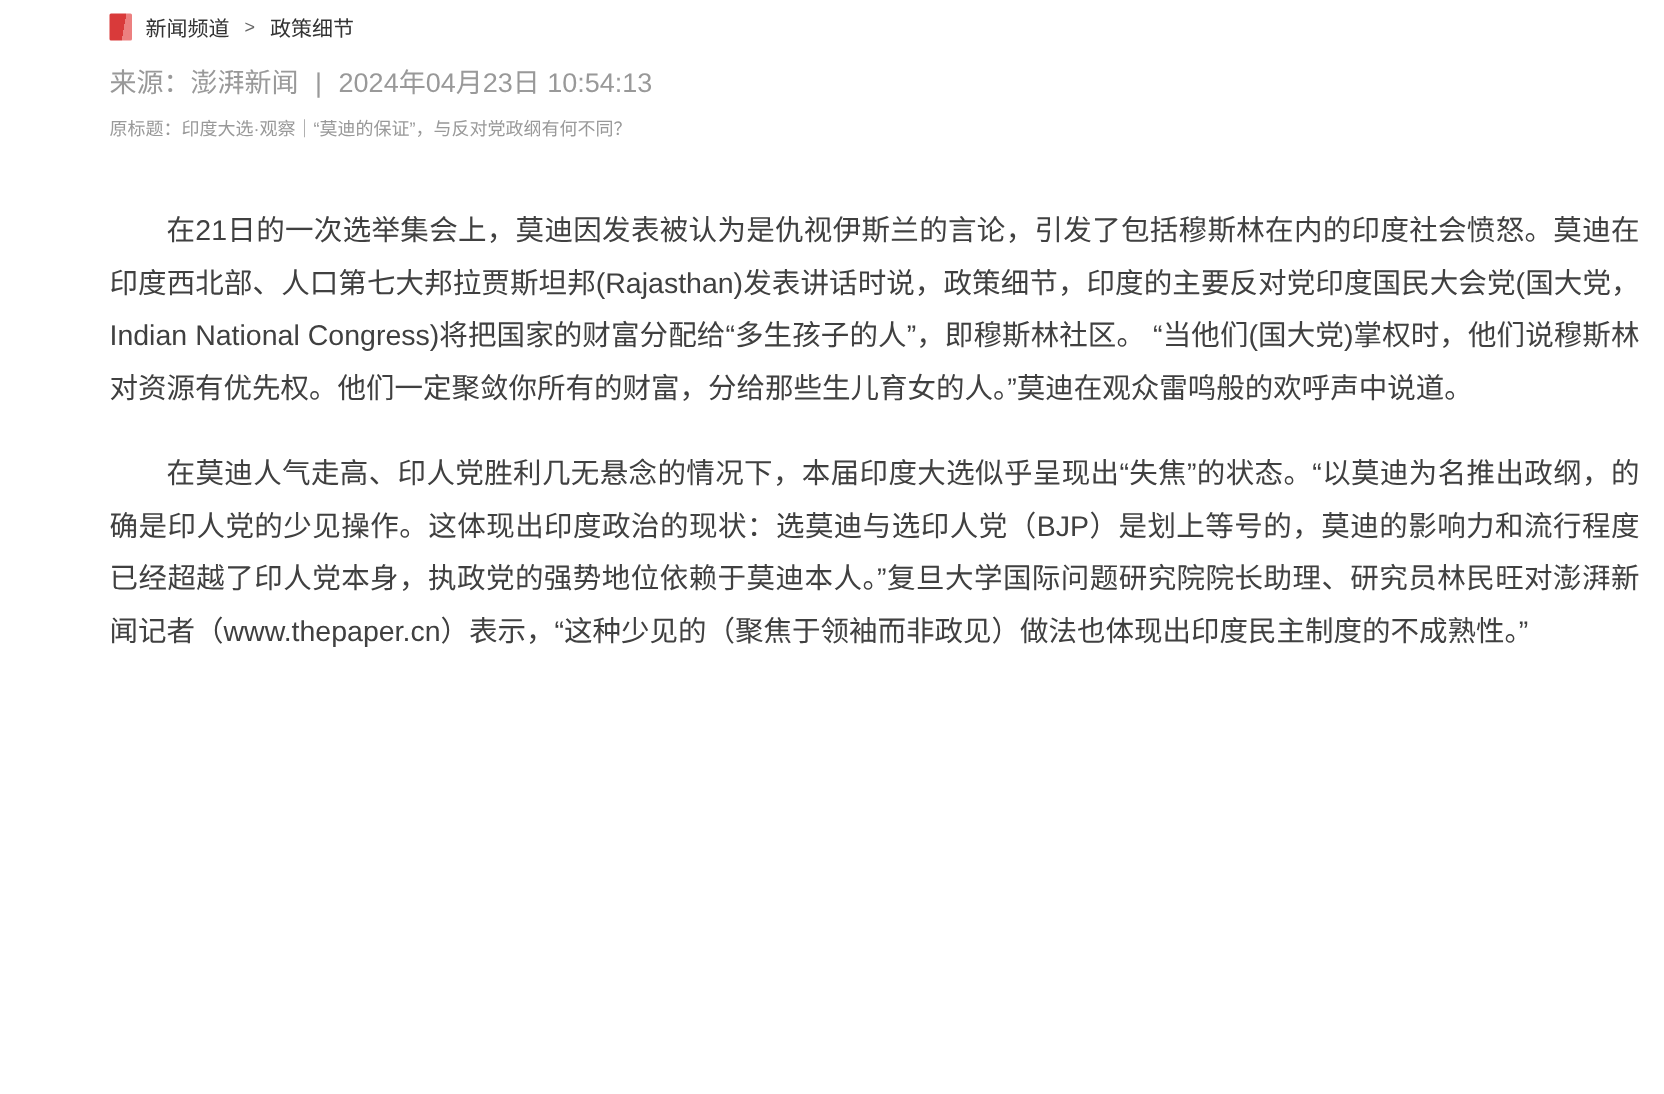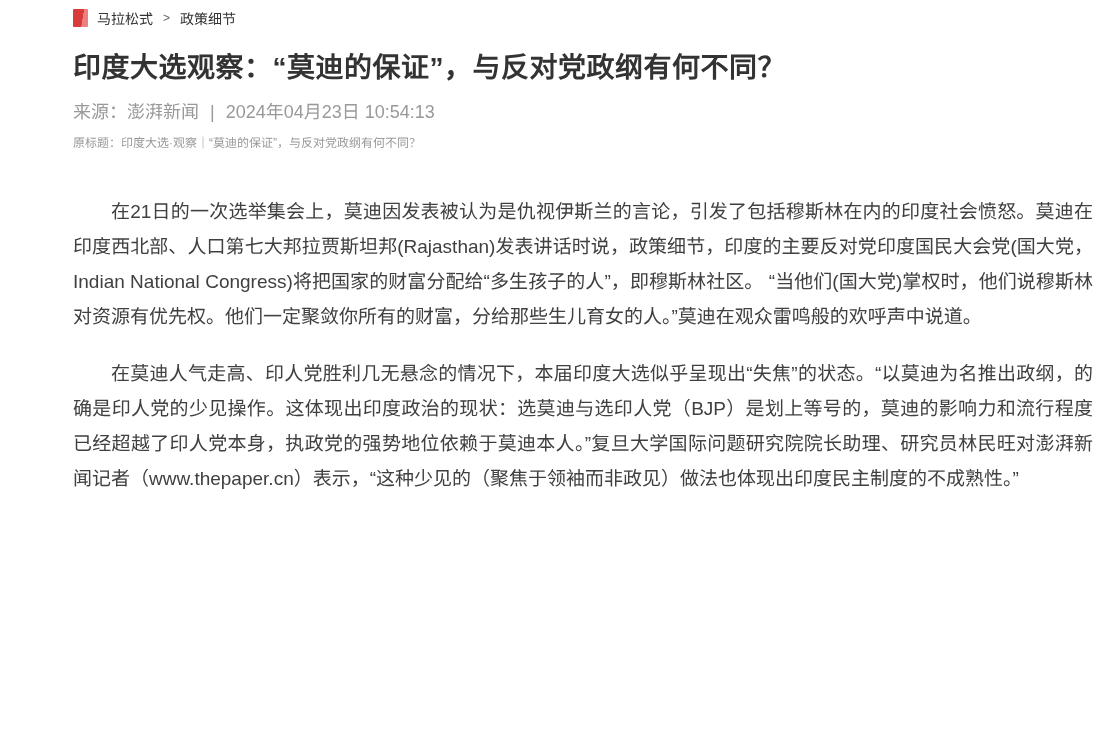--- a/index.html
+++ b/index.html
@@ -84,26 +84,25 @@
     text-indent: 2em;
   }
 </style>
 </head>
 <body>
 
 <div class="container">
 
   <div class="breadcrumb">
     <span class="logo-icon"></span>
-    <a class="crumb-link">马拉松式</a>
+    <a class="crumb-link">新闻频道</a>
     <span class="crumb-sep">&gt;</span>
     <a class="crumb-link">政策细节</a>
   </div>
 
-  <h1 class="article-title">印度大选观察：“莫迪的保证”，与反对党政纲有何不同？</h1>
 
   <div class="meta-line">
     <span>来源：澎湃新闻</span>
     <span class="meta-divider">|</span>
     <span>2024年04月23日 10:54:13</span>
   </div>
 
   <div class="original-title">原标题：印度大选·观察｜“莫迪的保证”，与反对党政纲有何不同？</div>
 
   <div class="article-body">

